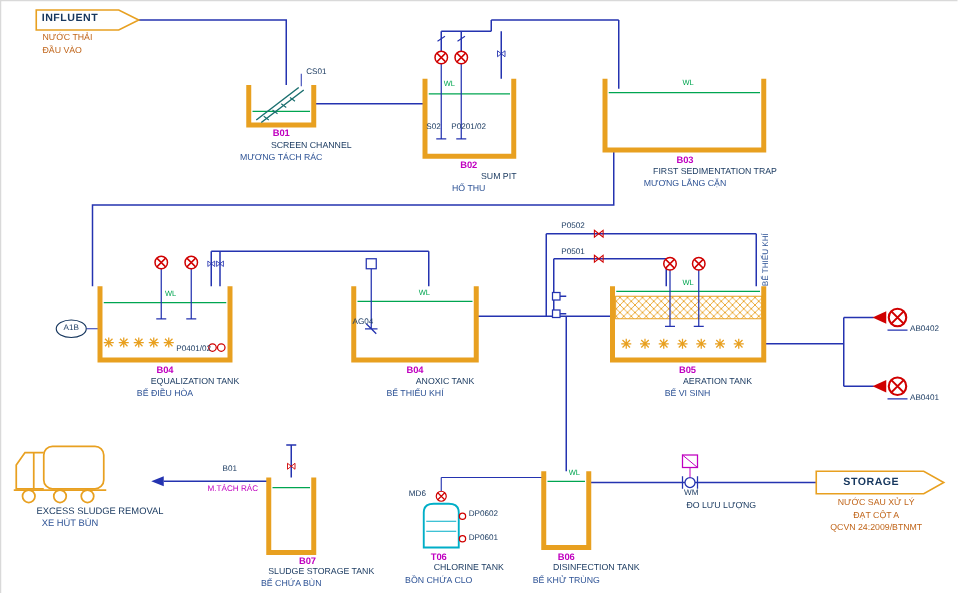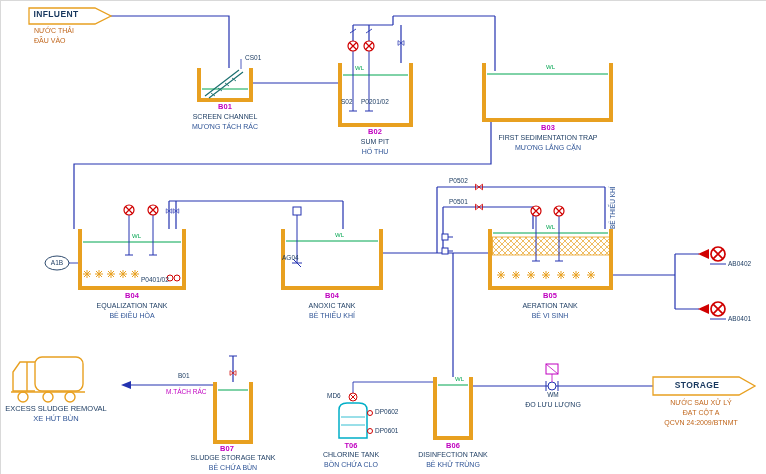--- a/index.html
+++ b/index.html
@@ -6,21 +6,21 @@
   #canvas{
     position:relative;width:766px;height:474px;background:#ffffff;
     border:1px solid #d9d9d9;overflow:hidden;
     font-family:"Liberation Sans",sans-serif;
   }
   svg{position:absolute;left:0;top:0;}
   .lbl{position:absolute;font-family:"Liberation Sans",sans-serif;font-size:7px;
        line-height:1.15;color:#17375E;white-space:nowrap;}
   .c{text-align:center;}
   .id{color:#C000C0;font-size:7.5px;font-weight:bold;}
-  .en{color:#17375E;}
+  .en{color:#17375E;margin-left:24px;}
   .vi{color:#2F5496;}
   .org{color:#C0651A;font-size:7px;}
   .tag{font-size:6.5px;}
   .mag{color:#C000C0;font-size:6.5px;}
   .wl{color:#00A550;font-size:6px;}
   .banner{font-weight:bold;font-size:8.5px;letter-spacing:.4px;color:#17375E;}
   .vert{transform:rotate(-90deg);transform-origin:0 0;font-size:6.5px;color:#2F5496;}
 </style>
 </head>
 <body>
@@ -233,21 +233,21 @@
 <div class="lbl vert" style="left:608px;top:228px">BỂ THIẾU KHÍ</div>
 
 <div class="lbl tag" style="left:727px;top:259px">AB0402</div>
 <div class="lbl tag" style="left:727px;top:314px">AB0401</div>
 
 <div class="lbl en c" style="left:0px;top:404px;width:110px;font-size:7.5px">EXCESS SLUDGE REMOVAL</div>
 <div class="lbl vi c" style="left:0px;top:414px;width:110px;font-size:7.5px">XE HÚT BÙN</div>
 <div class="lbl tag" style="left:177px;top:371px">B01</div>
 <div class="lbl mag" style="left:165px;top:387px">M.TÁCH RÁC</div>
 
-<div class="lbl id c" style="left:196px;top:444px;width:60px">B07</div>
+<div class="lbl id c" style="left:215px;top:444px;width:60px">B07</div>
 <div class="lbl en c" style="left:172px;top:453px;width:120px">SLUDGE STORAGE TANK</div>
 <div class="lbl vi c" style="left:172px;top:463px;width:120px">BỂ CHỨA BÙN</div>
 
 <div class="lbl tag" style="left:326px;top:391px">MD6</div>
 <div class="lbl tag" style="left:374px;top:407px">DP0602</div>
 <div class="lbl tag" style="left:374px;top:426px">DP0601</div>
 <div class="lbl id c" style="left:320px;top:441px;width:60px">T06</div>
 <div class="lbl en c" style="left:300px;top:450px;width:100px">CHLORINE TANK</div>
 <div class="lbl vi c" style="left:300px;top:460px;width:100px">BỒN CHỨA CLO</div>
 

